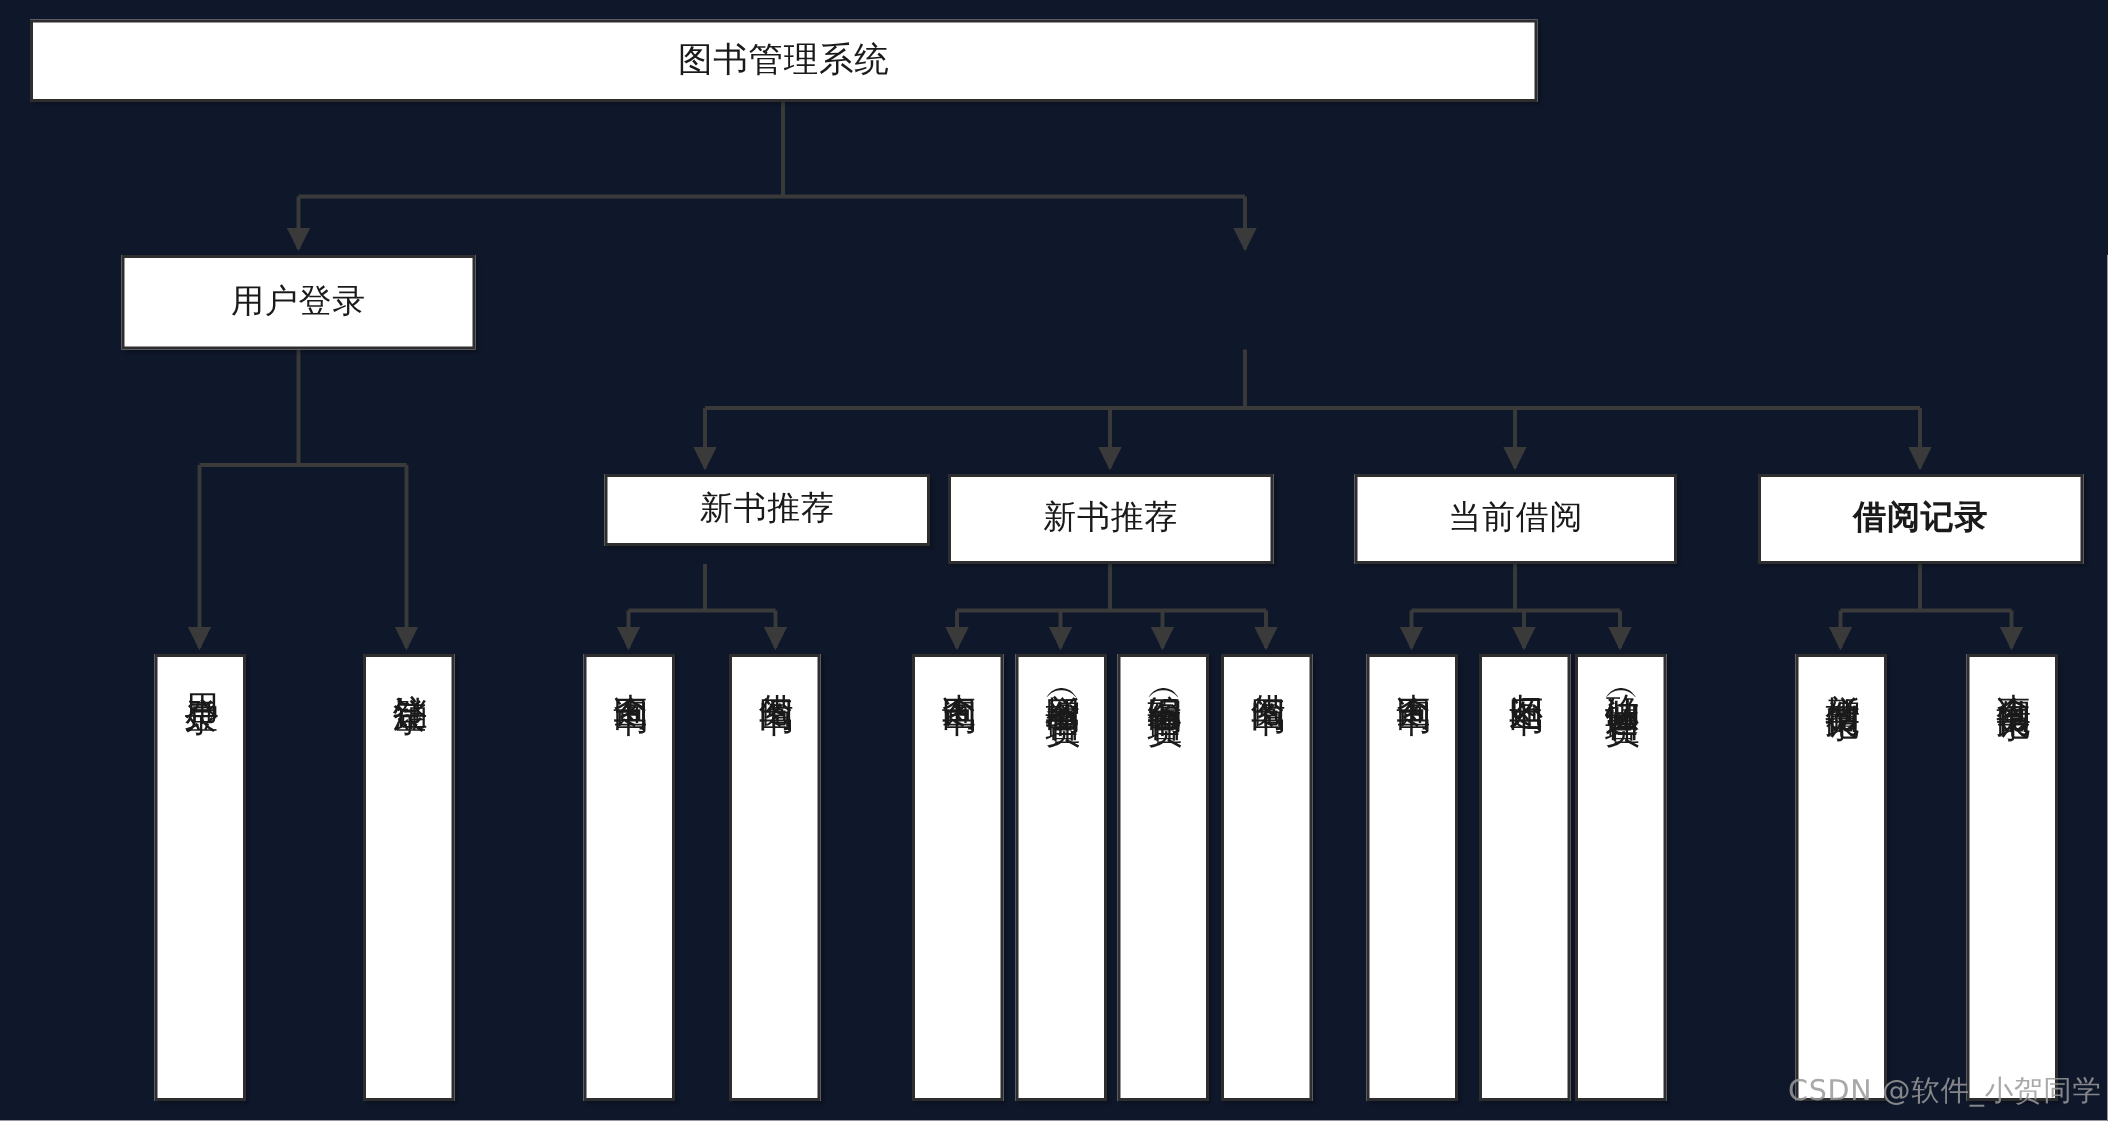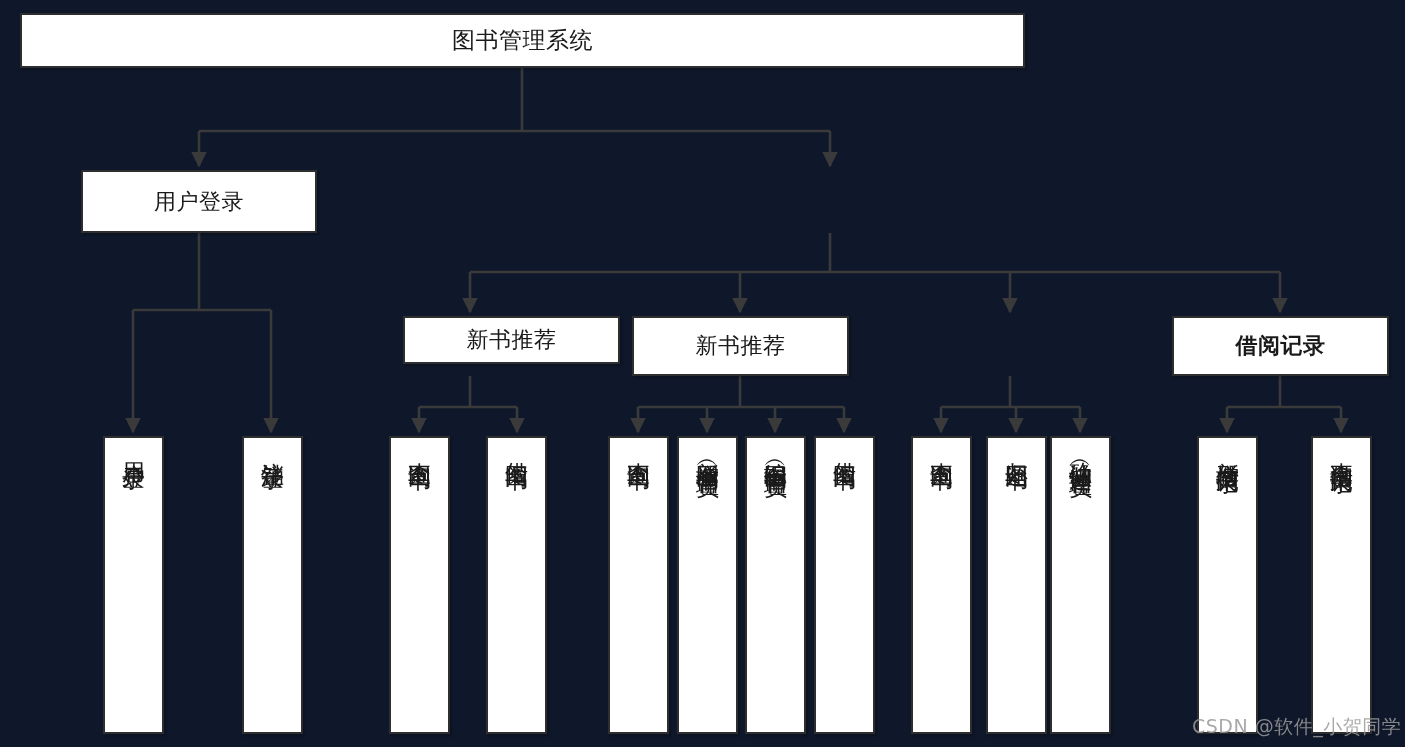--- a/index.html
+++ b/index.html
@@ -132,20 +132,23 @@
   <div class="node" style="left: 81px; top: 170px; width: 236px; height: 63px;">
     <span class="label">用户登录</span>
   </div>
 
   <div class="node" style="left: 362px; top: 316px; width: 217px; height: 48px; margin-left: 41px;">
     <span class="label">新书推荐</span>
   </div>
   <div class="node" style="left: 632px; top: 316px; width: 217px; height: 60px;">
     <span class="label">新书推荐</span>
   </div>
+  <div class="node" style="left: 903px; top: 316px; width: 215px; height: 60px;">
+    <span class="label">当前借阅</span>
+  </div>
   <div class="node" style="left: 1172px; top: 316px; width: 217px; height: 60px; font-weight: bold;">
     <span class="label">借阅记录</span>
   </div>
 
   <div class="node vertical" style="left: 103px; top: 436px; width: 61px; height: 298px;">
     <span class="label">用户登录</span>
   </div>
   <div class="node vertical" style="left: 242px; top: 436px; width: 61px; height: 298px;">
     <span class="label">注销登录</span>
   </div>

